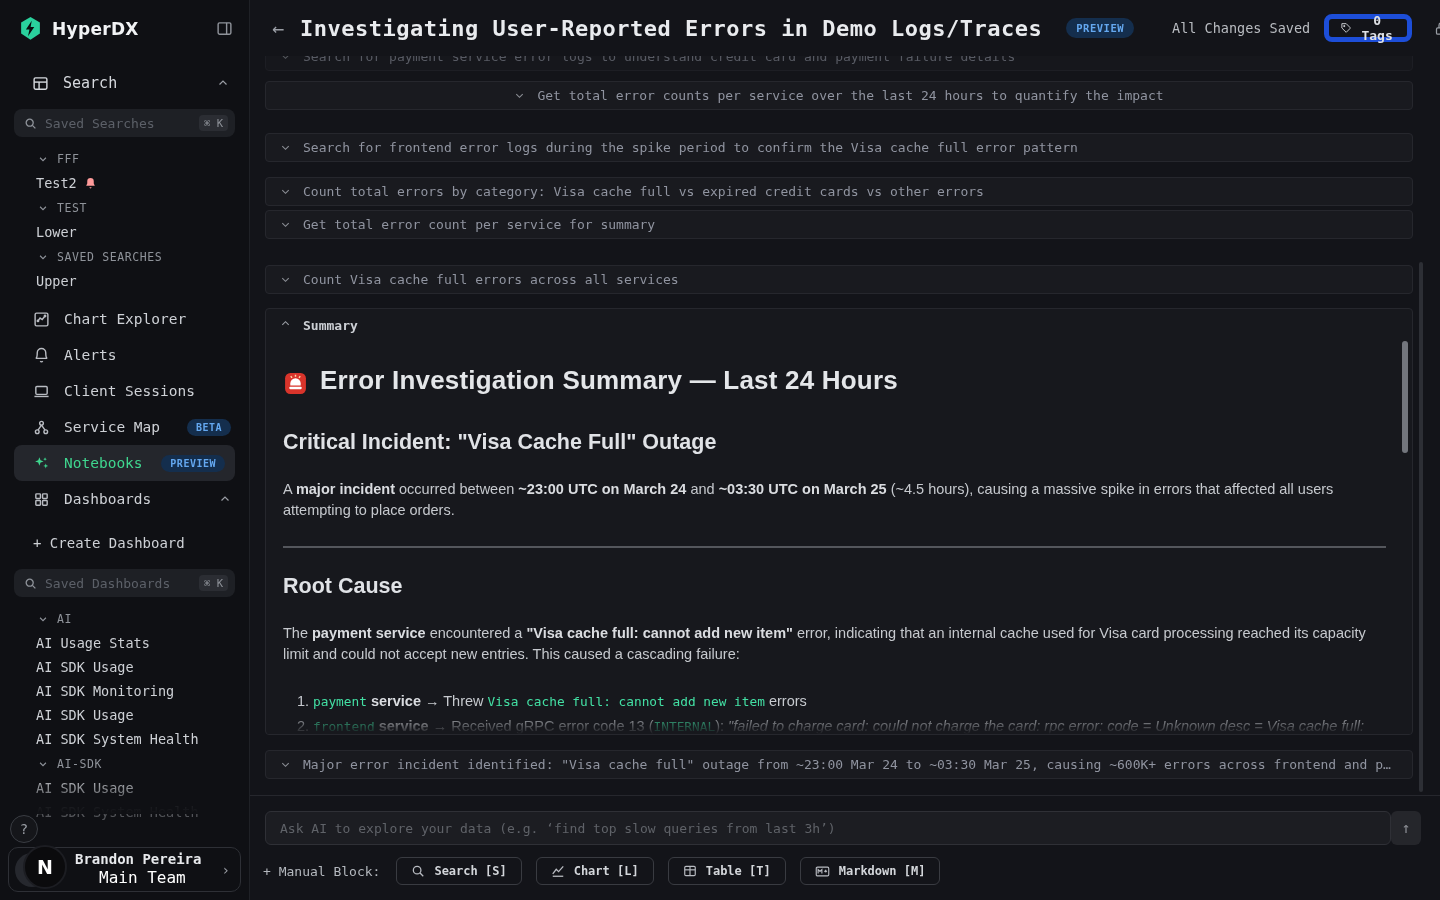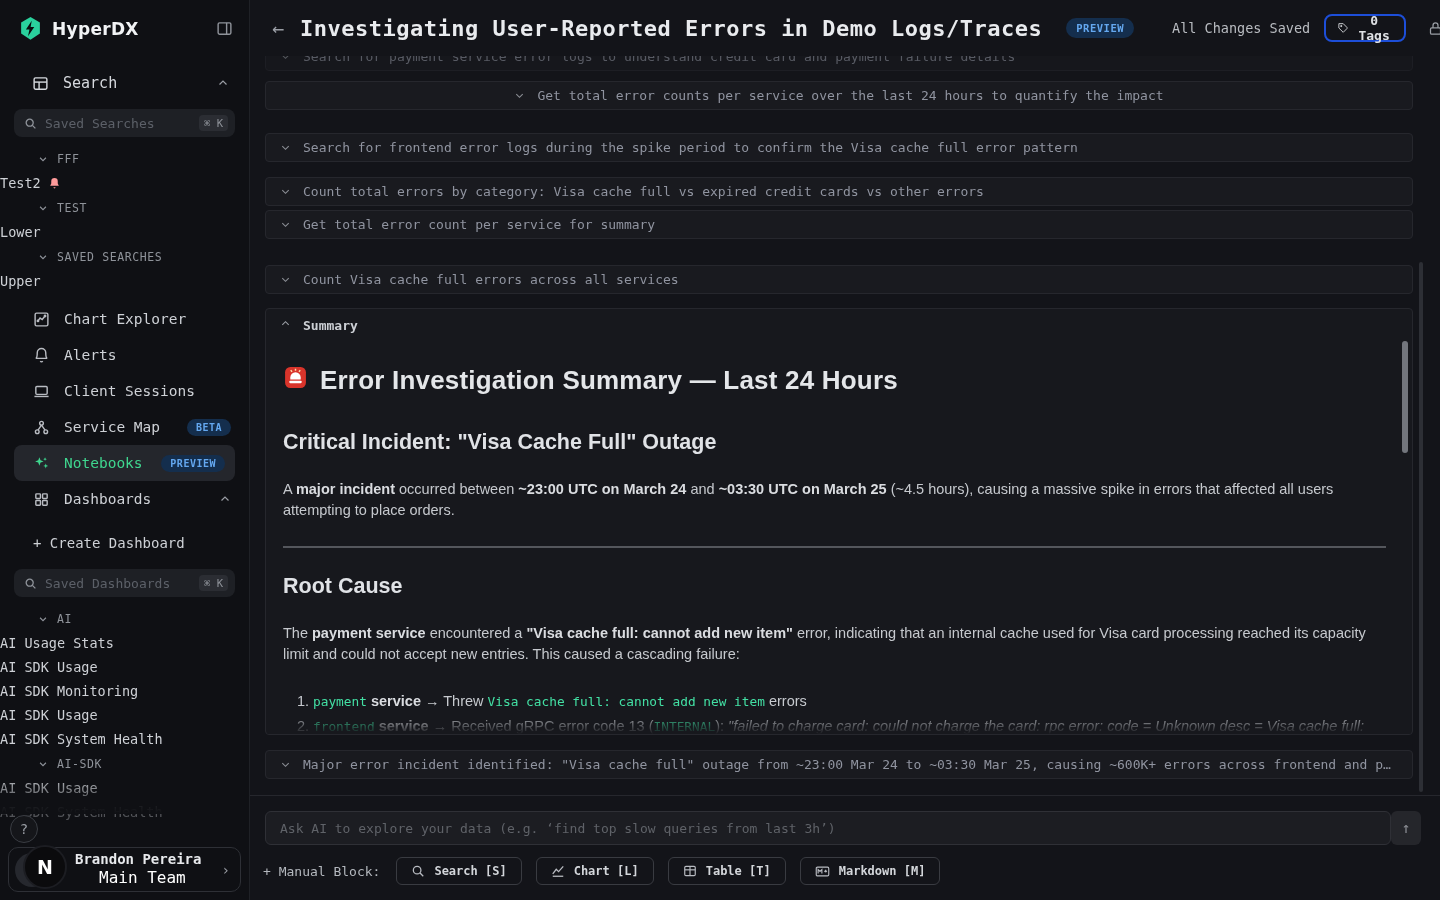--- a/index.html
+++ b/index.html
@@ -26,21 +26,21 @@
   .section-row { display:flex; align-items:center; padding:0 20px 0 32px; margin-top:28px; height:28px; color:#d6d9de; font-size:15px; }
   .section-row .sec-label { margin-left:14px; }
   .section-row .chev { margin-left:auto; color:#9a9ea5; }
 
   .side-input { margin:12px 14px 0; height:28px; border-radius:8px; background:#1e2025; display:flex; align-items:center; padding:0 7px 0 10px; cursor:text; }
   .side-input .ph { color:#5c6068; font-size:13px; margin-left:8px; flex:1; white-space:nowrap; overflow:hidden; }
   .kbd { background:#2b2d33; color:#8f939a; font-size:10.5px; border-radius:4px; padding:2px 5px; white-space:nowrap; }
 
   .tree { margin-top:9px; }
   .tree-group { display:flex; align-items:center; gap:9px; padding-left:38px; height:25px; color:#8f939a; font-size:11.5px; letter-spacing:.6px; cursor:pointer; }
-  .tree-item { height:24px; display:flex; align-items:center; gap:7px; font-size:13.5px; color:#ced1d6; cursor:pointer; }
+  .tree-item { padding-left:36px; height:24px; display:flex; align-items:center; gap:7px; font-size:13.5px; color:#ced1d6; cursor:pointer; }
   .tree-item.dim { opacity:.35; }
 
   .nav { margin-top:8px; }
   .nav-item { height:36px; display:flex; align-items:center; gap:14px; padding:0 18px 0 33px; font-size:14.5px; color:#ced1d6; cursor:pointer; }
   .nav-item .nav-ic { color:#b9bcc2; flex:0 0 auto; }
   .nav-item.active { background:#24262c; border-radius:8px; margin:0 14px; padding:0 10px 0 19px; color:#3fd68f; }
   .nav-item.active .nav-ic { color:#3fd68f; }
   .nav-item .chev { margin-left:auto; color:#9a9ea5; }
   .pill { margin-left:auto; background:#142e4d; color:#64a8f0; font-size:10px; font-weight:bold; letter-spacing:.5px; border-radius:10px; padding:3px 9px; }
   .create-row { margin-top:12px; padding-left:33px; height:28px; display:flex; align-items:center; font-size:14px; color:#ced1d6; cursor:pointer; }
@@ -63,40 +63,40 @@
 
   
   .main { flex:1; position:relative; background:#131419; height:900px; }
 
   .main-header { position:absolute; top:0; left:0; right:0; height:56px; background:#131419; z-index:10;
     display:flex; align-items:center; padding:0 24px 0 22px; }
   .back-arrow { color:#9a9ea5; font-size:20px; cursor:pointer; }
   .nb-title { margin-left:16px; font-size:22px; font-weight:bold; color:#e9ebee; letter-spacing:.5px; white-space:nowrap; }
   .hdr-preview { margin-left:24px; background:#142e4d; color:#64a8f0; font-size:10.5px; font-weight:bold; letter-spacing:.5px; border-radius:10px; padding:4px 10px; }
   .hdr-status { margin-left:38px; font-size:13.5px; color:#b9bcc1; white-space:nowrap; }
-  .tags-btn { margin-left:14px; display:flex; align-items:center; gap:8px; border:2px solid #1d4ed8; border-radius:8px;
+  .tags-btn { margin-left:14px; display:flex; align-items:center; gap:8px; border:5px solid #1d4ed8; border-radius:8px;
     height:28px; padding:0 12px; font-size:13px; font-weight:bold; color:#dfe1e5; cursor:pointer; background:transparent; font-family:inherit; }
   .lock-ic { margin-left:22px; color:#9a9ea5; cursor:pointer; }
 
   .scroll-area { position:absolute; top:0; left:0; right:0; bottom:105px; overflow:hidden; }
 
   .blk { position:absolute; left:15px; width:1148px; height:29px; background:#191a1f; border:1px solid #26272d;
     border-radius:4px; display:flex; align-items:center; gap:12px; padding:0 14px; cursor:pointer; }
   .blk .blk-chev { color:#8b8e95; flex:0 0 auto; }
   .blk .blk-label { font-size:13px; color:#9094
 9b; color:#9094a0; white-space:nowrap; overflow:hidden; }
 
   .summary-blk { position:absolute; left:15px; top:308px; width:1148px; height:427px; background:#17181d;
     border:1px solid #26272d; border-radius:4px; overflow:hidden; }
   .summary-head { display:flex; gap:12px; padding:9px 14px 0; cursor:pointer;font-weight:bold; }
   .summary-head .s-label { font-size:13px; color:#cdd0d5; }
   .summary-head .blk-chev { color:#9a9ea5; }
 
   .md { padding:20px 26px 0 17px; font-family:"Liberation Sans","DejaVu Sans",sans-serif; color:#c6c9ce; font-size:14.5px; }
-  .md h1 { font-size:26px; color:#e4e6e9; margin:12px 0 34px; display:flex; align-items:flex-start; gap:12px; letter-spacing:.2px; }
+  .md h1 { font-size:26px; color:#e4e6e9; margin:12px 0 34px; display:flex; align-items:flex-end; gap:12px; letter-spacing:.2px; }
   .md h2 { font-size:21.5px; color:#e0e2e6; margin:0 0 24px; }
   .md p { line-height:1.42; margin:0 0 26px; }
   .md hr { border:none; border-top:2px solid #54565c; margin:0 0 26px; }
   .md ol { margin:0 0 0 8px; padding-left:22px; line-height:1.52; }
   .md li { margin-bottom:3px; }
   .md-b { font-weight:bold; color:#dadce0; }
   .md-i { font-style:italic; }
   .md-c { font-family:"DejaVu Sans Mono","Liberation Mono",monospace; color:#43e0a4; font-size:12.8px; }
   .siren { width:25px; height:25px; flex:0 0 auto; }
   .md-fade { position:absolute; left:1px; right:1px; bottom:0; height:22px;

